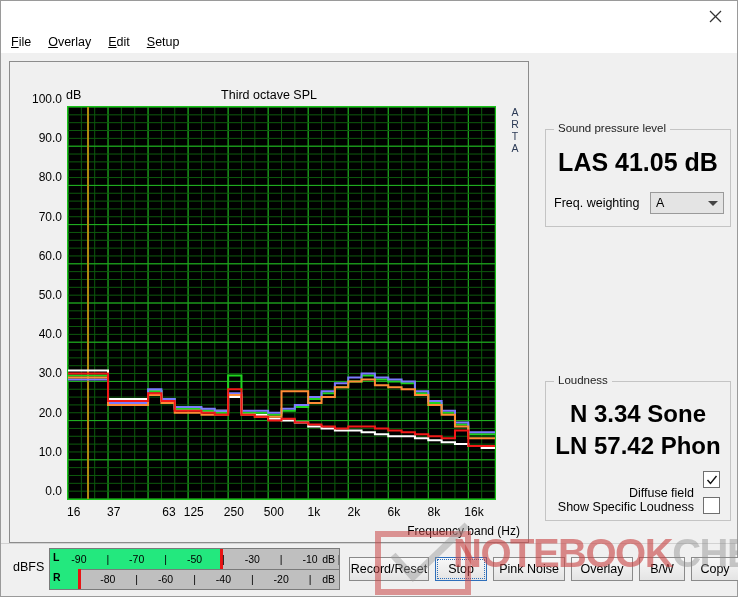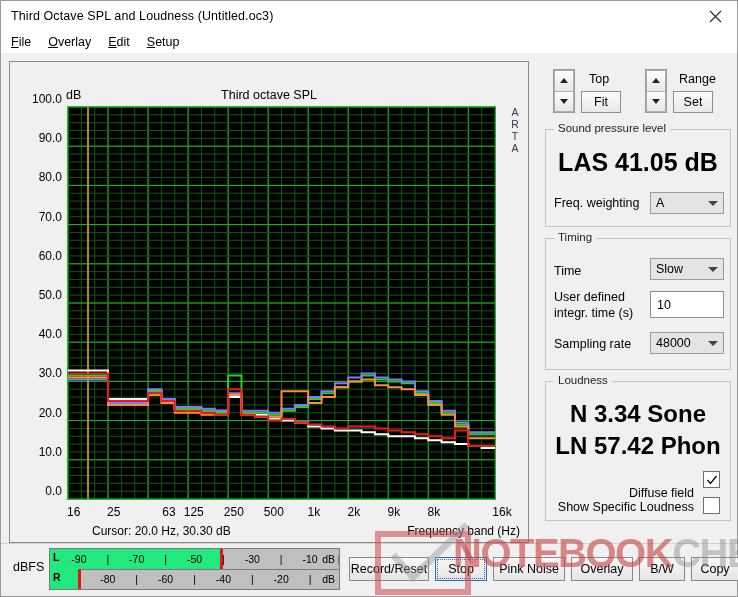--- a/index.html
+++ b/index.html
@@ -97,21 +97,20 @@
   .wm-b{color:rgba(140,140,140,.45);}
   .wm-box{position:absolute;left:8px;top:16px;width:84px;height:52px;border:6px solid rgba(200,70,70,.55);}
   .wm-check{position:absolute;left:12px;top:6px;}
 </style>
 </head>
 <body>
 
 <div class="window">
 
   <div class="titlebar">
-    <div class="title-text">Third Octave SPL and Loudness (Untitled.oc3)</div>
     <div class="close-btn">
       <svg width="13" height="13" viewBox="0 0 13 13">
           <line x1="1" y1="1" x2="12" y2="12" stroke="#333" stroke-width="1.3"></line>
           <line x1="12" y1="1" x2="1" y2="12" stroke="#333" stroke-width="1.3"></line>
         </svg>
     </div>
   </div>
 
   <div class="menubar">
     <div class="menu-item"><u>F</u>ile</div>
@@ -258,93 +257,49 @@
             <path d="M0.00 263.42 L13.34 263.42 L13.34 263.42 L26.69 263.42 L26.69 263.42 L40.03 263.42 L40.03 292.04 L53.38 292.04 L53.38 292.04 L66.72 292.04 L66.72 292.04 L80.06 292.04 L80.06 284.20 L93.41 284.20 L93.41 294.00 L106.75 294.00 L106.75 301.84 L120.09 301.84 L120.09 301.84 L133.44 301.84 L133.44 303.80 L146.78 303.80 L146.78 303.80 L160.13 303.80 L160.13 290.08 L173.47 290.08 L173.47 305.76 L186.81 305.76 L186.81 307.72 L200.16 307.72 L200.16 311.64 L213.50 311.64 L213.50 313.60 L226.84 313.60 L226.84 315.56 L240.19 315.56 L240.19 319.48 L253.53 319.48 L253.53 321.44 L266.88 321.44 L266.88 323.40 L280.22 323.40 L280.22 323.40 L293.56 323.40 L293.56 325.36 L306.91 325.36 L306.91 327.32 L320.25 327.32 L320.25 329.28 L333.59 329.28 L333.59 329.28 L346.94 329.28 L346.94 331.24 L360.28 331.24 L360.28 333.20 L373.63 333.20 L373.63 335.16 L386.97 335.16 L386.97 337.12 L400.31 337.12 L400.31 339.08 L413.66 339.08 L413.66 341.04 L427.00 341.04" fill="none" stroke="#ffffff" stroke-width="2"></path>
             <path d="M0.00 268.52 L13.34 268.52 L13.34 268.52 L26.69 268.52 L26.69 268.52 L40.03 268.52 L40.03 294.00 L53.38 294.00 L53.38 294.00 L66.72 294.00 L66.72 294.00 L80.06 294.00 L80.06 284.20 L93.41 284.20 L93.41 292.04 L106.75 292.04 L106.75 301.84 L120.09 301.84 L120.09 301.84 L133.44 301.84 L133.44 303.80 L146.78 303.80 L146.78 305.76 L160.13 305.76 L160.13 268.52 L173.47 268.52 L173.47 305.76 L186.81 305.76 L186.81 305.76 L200.16 305.76 L200.16 307.72 L213.50 307.72 L213.50 303.80 L226.84 303.80 L226.84 299.88 L240.19 299.88 L240.19 292.04 L253.53 292.04 L253.53 286.16 L266.88 286.16 L266.88 280.28 L280.22 280.28 L280.22 274.40 L293.56 274.40 L293.56 268.52 L306.91 268.52 L306.91 272.44 L320.25 272.44 L320.25 274.40 L333.59 274.40 L333.59 276.36 L346.94 276.36 L346.94 286.16 L360.28 286.16 L360.28 295.96 L373.63 295.96 L373.63 305.76 L386.97 305.76 L386.97 317.52 L400.31 317.52 L400.31 327.32 L413.66 327.32 L413.66 327.32 L427.00 327.32" fill="none" stroke="#1fd41f" stroke-width="2"></path>
             <path d="M0.00 272.44 L13.34 272.44 L13.34 272.44 L26.69 272.44 L26.69 272.44 L40.03 272.44 L40.03 295.96 L53.38 295.96 L53.38 295.96 L66.72 295.96 L66.72 295.96 L80.06 295.96 L80.06 282.24 L93.41 282.24 L93.41 292.04 L106.75 292.04 L106.75 299.88 L120.09 299.88 L120.09 299.88 L133.44 299.88 L133.44 301.84 L146.78 301.84 L146.78 303.80 L160.13 303.80 L160.13 286.16 L173.47 286.16 L173.47 303.80 L186.81 303.80 L186.81 303.80 L200.16 303.80 L200.16 305.76 L213.50 305.76 L213.50 301.84 L226.84 301.84 L226.84 297.92 L240.19 297.92 L240.19 290.08 L253.53 290.08 L253.53 284.20 L266.88 284.20 L266.88 276.36 L280.22 276.36 L280.22 270.48 L293.56 270.48 L293.56 266.56 L306.91 266.56 L306.91 270.48 L320.25 270.48 L320.25 272.44 L333.59 272.44 L333.59 274.40 L346.94 274.40 L346.94 284.20 L360.28 284.20 L360.28 294.00 L373.63 294.00 L373.63 303.80 L386.97 303.80 L386.97 315.56 L400.31 315.56 L400.31 325.36 L413.66 325.36 L413.66 325.36 L427.00 325.36" fill="none" stroke="#7b7bff" stroke-width="2"></path>
             <path d="M0.00 270.48 L13.34 270.48 L13.34 270.48 L26.69 270.48 L26.69 270.48 L40.03 270.48 L40.03 297.92 L53.38 297.92 L53.38 297.92 L66.72 297.92 L66.72 297.92 L80.06 297.92 L80.06 288.12 L93.41 288.12 L93.41 295.96 L106.75 295.96 L106.75 305.76 L120.09 305.76 L120.09 305.76 L133.44 305.76 L133.44 307.72 L146.78 307.72 L146.78 307.72 L160.13 307.72 L160.13 288.12 L173.47 288.12 L173.47 307.72 L186.81 307.72 L186.81 309.68 L200.16 309.68 L200.16 309.68 L213.50 309.68 L213.50 284.20 L226.84 284.20 L226.84 284.20 L240.19 284.20 L240.19 295.96 L253.53 295.96 L253.53 290.08 L266.88 290.08 L266.88 280.28 L280.22 280.28 L280.22 274.40 L293.56 274.40 L293.56 272.44 L306.91 272.44 L306.91 278.32 L320.25 278.32 L320.25 280.28 L333.59 280.28 L333.59 282.24 L346.94 282.24 L346.94 288.12 L360.28 288.12 L360.28 297.92 L373.63 297.92 L373.63 307.72 L386.97 307.72 L386.97 319.48 L400.31 319.48 L400.31 331.24 L413.66 331.24 L413.66 331.24 L427.00 331.24" fill="none" stroke="#ff8c36" stroke-width="2"></path>
             <path d="M0.00 266.56 L13.34 266.56 L13.34 266.56 L26.69 266.56 L26.69 266.56 L40.03 266.56 L40.03 294.00 L53.38 294.00 L53.38 294.00 L66.72 294.00 L66.72 294.00 L80.06 294.00 L80.06 286.16 L93.41 286.16 L93.41 294.00 L106.75 294.00 L106.75 303.80 L120.09 303.80 L120.09 303.80 L133.44 303.80 L133.44 305.76 L146.78 305.76 L146.78 307.72 L160.13 307.72 L160.13 282.24 L173.47 282.24 L173.47 307.72 L186.81 307.72 L186.81 309.68 L200.16 309.68 L200.16 313.60 L213.50 313.60 L213.50 311.64 L226.84 311.64 L226.84 315.56 L240.19 315.56 L240.19 317.52 L253.53 317.52 L253.53 319.48 L266.88 319.48 L266.88 321.44 L280.22 321.44 L280.22 319.48 L293.56 319.48 L293.56 319.48 L306.91 319.48 L306.91 321.44 L320.25 321.44 L320.25 323.40 L333.59 323.40 L333.59 325.36 L346.94 325.36 L346.94 327.32 L360.28 327.32 L360.28 329.28 L373.63 329.28 L373.63 331.24 L386.97 331.24 L386.97 323.40 L400.31 323.40 L400.31 339.08 L413.66 339.08 L413.66 339.08 L427.00 339.08" fill="none" stroke="#f21818" stroke-width="2"></path>
           </svg>
       </div>
 
       <div class="xlabels" id="xlabels">
           <div style="left: 6.67188px;">16</div>
-          <div style="left: 46.7031px;">25</div>
+          <div style="left: 46.7031px;">37</div>
           <div style="left: 102px;">63</div>
           <div style="left: 126.766px;">125</div>
           <div style="left: 166.797px;">250</div>
           <div style="left: 206.828px;">500</div>
           <div style="left: 246.859px;">1k</div>
           <div style="left: 286.891px;">2k</div>
-          <div style="left: 326.922px;">9k</div>
+          <div style="left: 326.922px;">6k</div>
           <div style="left: 366.953px;">8k</div>
-          <div style="left: 406.984px; margin-left: 28px;">16k</div>
-        </div>
-      <div class="cursor-text">Cursor:   20.0 Hz, 30.30 dB</div>
+          <div style="left: 406.984px;">16k</div>
+        </div>
       <div class="freq-axis-label">Frequency band (Hz)</div>
     </div>
 
     <div class="right-col">
 
-      <div class="spin-row">
-        <div class="spinner" style="left:16px;top:4px;">
-          <div class="sp">
-              <span class="arrow-up"></span>
-            </div>
-          <div class="sp">
-              <span class="arrow-down"></span>
-            </div>
-        </div>
-        <div class="spin-label" style="left:52px;top:7px;">Top</div>
-        <div class="pbtn" style="left:44px;top:26px;width:40px;height:22px;">Fit</div>
-
-        <div class="spinner" style="left:108px;top:4px;">
-          <div class="sp">
-              <span class="arrow-up"></span>
-            </div>
-          <div class="sp">
-              <span class="arrow-down"></span>
-            </div>
-        </div>
-        <div class="spin-label" style="left:142px;top:7px;">Range</div>
-        <div class="pbtn" style="left:136px;top:26px;width:40px;height:22px;">Set</div>
-      </div>
 
       <div class="group" style="left:8px;top:68px;width:186px;height:98px;">
         <div class="group-title">Sound pressure level</div>
         <div class="bigval" style="position:absolute;left:0;top:18px;width:100%;font-size:25px;">LAS 41.05 dB</div>
         <div class="lbl" style="left:8px;top:66px;">Freq. weighting</div>
         <div class="combo" style="left:104px;top:62px;width:74px;">
           <span class="cv">A</span>
           <span class="ca">
               <i class="chev"></i>
             </span>
         </div>
       </div>
 
-      <div class="group" style="left:8px;top:177px;width:186px;height:132px;">
-        <div class="group-title">Timing</div>
-        <div class="lbl" style="left:8px;top:25px;">Time</div>
-        <div class="combo" style="left:104px;top:19px;width:74px;">
-          <span class="cv">Slow</span>
-          <span class="ca">
-              <i class="chev"></i>
-            </span>
-        </div>
-        <div class="lbl" style="left:8px;top:51px;">User defined</div>
-        <div class="lbl" style="left:8px;top:67px;">integr. time (s)</div>
-        <div class="txtin" style="left:104px;top:52px;width:74px;">10</div>
-        <div class="lbl" style="left:8px;top:98px;">Sampling rate</div>
-        <div class="combo" style="left:104px;top:93px;width:74px;">
-          <span class="cv">48000</span>
-          <span class="ca">
-              <i class="chev"></i>
-            </span>
-        </div>
-      </div>
 
       <div class="group" style="left:8px;top:320px;width:186px;height:140px;">
         <div class="group-title">Loudness</div>
         <div class="bigval" style="position:absolute;left:0;top:18px;width:100%;font-size:24px;">N 3.34 Sone</div>
         <div class="bigval" style="position:absolute;left:0;top:50px;width:100%;font-size:24px;">LN 57.42 Phon</div>
         <div class="lbl" style="right:36px;top:104px;position:absolute;">Diffuse field</div>
         <div class="chk" style="right:10px;top:89px;">
           <svg width="12" height="12" viewBox="0 0 12 12">
               <polyline points="1.5,6 4.5,9.5 10.5,2" fill="none" stroke="#111" stroke-width="1.4"></polyline>
             </svg>

